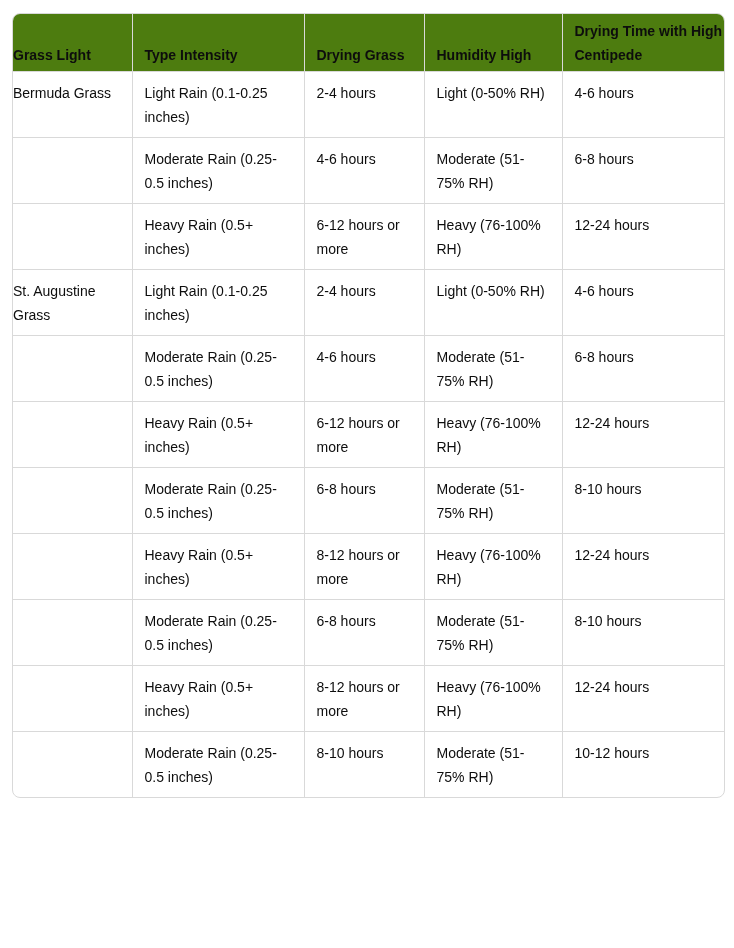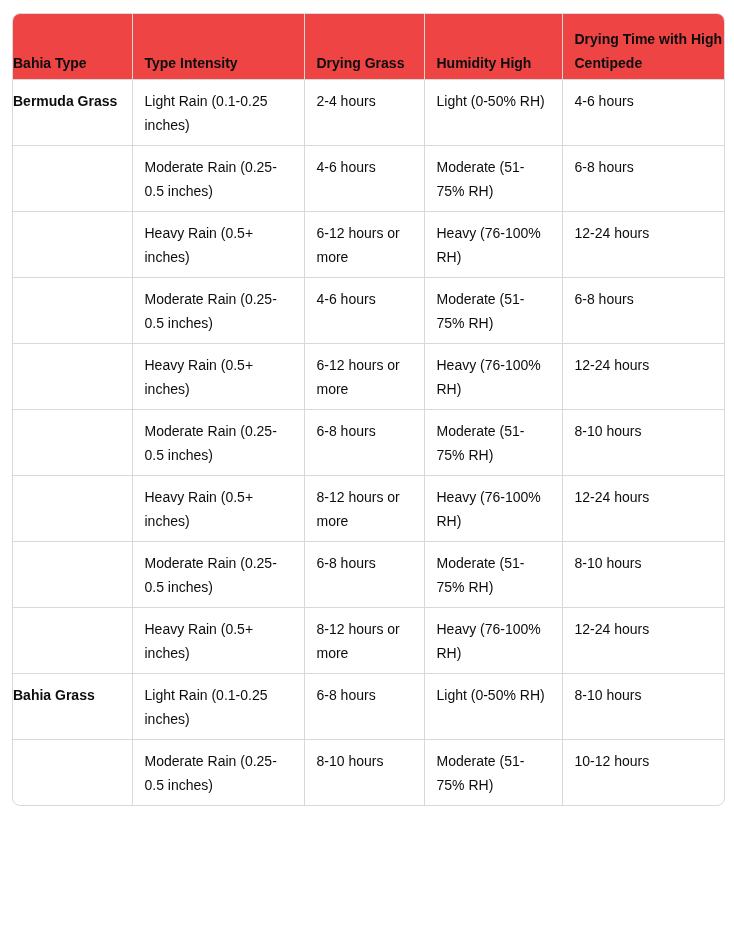--- a/index.html
+++ b/index.html
@@ -2,41 +2,41 @@
 <html><head>
 <meta charset="utf-8">
 <style>
   html, body { margin: 0; padding: 0; background: #ffffff; }
   body { width: 734px; height: 948px; overflow: hidden; font-family: "Liberation Sans", "DejaVu Sans", sans-serif; color: #0d0d0d; }
   .wrap { position: absolute; left: 12px; top: 13px; width: 711px; border: 1px solid #d9d9d9; border-radius: 8px; overflow: hidden; }
   table { border-collapse: collapse; width: 711px; table-layout: fixed; font-size: 14px; line-height: 24px; }
   th, td { border-right: 1px solid #d9d9d9; border-bottom: 1px solid #d9d9d9; vertical-align: top; text-align: left; padding: 9px 12px 8px 12px; height: 39px; }
   th:last-child, td:last-child { border-right: none; }
   tbody tr:last-child td { border-bottom: none; }
-  thead th { background: #ef4444; font-weight: 600; vertical-align: bottom; padding: 13px 12px 4px 12px; height: 47px; }
+  thead th { background: #4d7c0f; font-weight: 600; vertical-align: bottom; padding: 5px 12px 4px 12px; height: 47px; }
   th:first-child, td:first-child { padding-left: 0; }
-  td.grass { font-weight: 700; }
+  td.grass { font-weight: 400; }
   col.c1 { width: 119px; } col.c2 { width: 172px; } col.c3 { width: 120px; } col.c4 { width: 138px; } col.c5 { width: 162px; }
   th:last-child { white-space: nowrap; overflow: visible; }
 </style>
 </head>
 <body>
 
 <div class="wrap">
   <table>
     <colgroup>
         <col class="c1">
         <col class="c2">
         <col class="c3">
         <col class="c4">
         <col class="c5">
       </colgroup>
     <thead>
       <tr>
-        <th>Bahia Type</th>
+        <th>Grass Light</th>
         <th>Type Intensity</th>
         <th>Drying Grass</th>
         <th>Humidity High</th>
         <th><span>Drying Time with High</span><br><span>Centipede</span></th>
       </tr>
     </thead>
     <tbody id="tbody">
         <tr>
           <td class="grass">Bermuda Grass</td>
           <td>Light Rain (0.1-0.25 inches)</td>
@@ -50,20 +50,27 @@
           <td>4-6 hours</td>
           <td>Moderate (51-75% RH)</td>
           <td>6-8 hours</td>
         </tr>
         <tr>
           <td class="grass"></td>
           <td>Heavy Rain (0.5+ inches)</td>
           <td>6-12 hours or more</td>
           <td>Heavy (76-100% RH)</td>
           <td>12-24 hours</td>
+        </tr>
+        <tr>
+          <td class="grass">St. Augustine Grass</td>
+          <td>Light Rain (0.1-0.25 inches)</td>
+          <td>2-4 hours</td>
+          <td>Light (0-50% RH)</td>
+          <td>4-6 hours</td>
         </tr>
         <tr>
           <td class="grass"></td>
           <td>Moderate Rain (0.25-0.5 inches)</td>
           <td>4-6 hours</td>
           <td>Moderate (51-75% RH)</td>
           <td>6-8 hours</td>
         </tr>
         <tr>
           <td class="grass"></td>
@@ -94,27 +101,20 @@
           <td>8-10 hours</td>
         </tr>
         <tr>
           <td class="grass"></td>
           <td>Heavy Rain (0.5+ inches)</td>
           <td>8-12 hours or more</td>
           <td>Heavy (76-100% RH)</td>
           <td>12-24 hours</td>
         </tr>
         <tr>
-          <td class="grass">Bahia Grass</td>
-          <td>Light Rain (0.1-0.25 inches)</td>
-          <td>6-8 hours</td>
-          <td>Light (0-50% RH)</td>
-          <td>8-10 hours</td>
-        </tr>
-        <tr>
           <td class="grass"></td>
           <td>Moderate Rain (0.25-0.5 inches)</td>
           <td>8-10 hours</td>
           <td>Moderate (51-75% RH)</td>
           <td>10-12 hours</td>
         </tr>
       </tbody>
   </table>
 </div>
 

